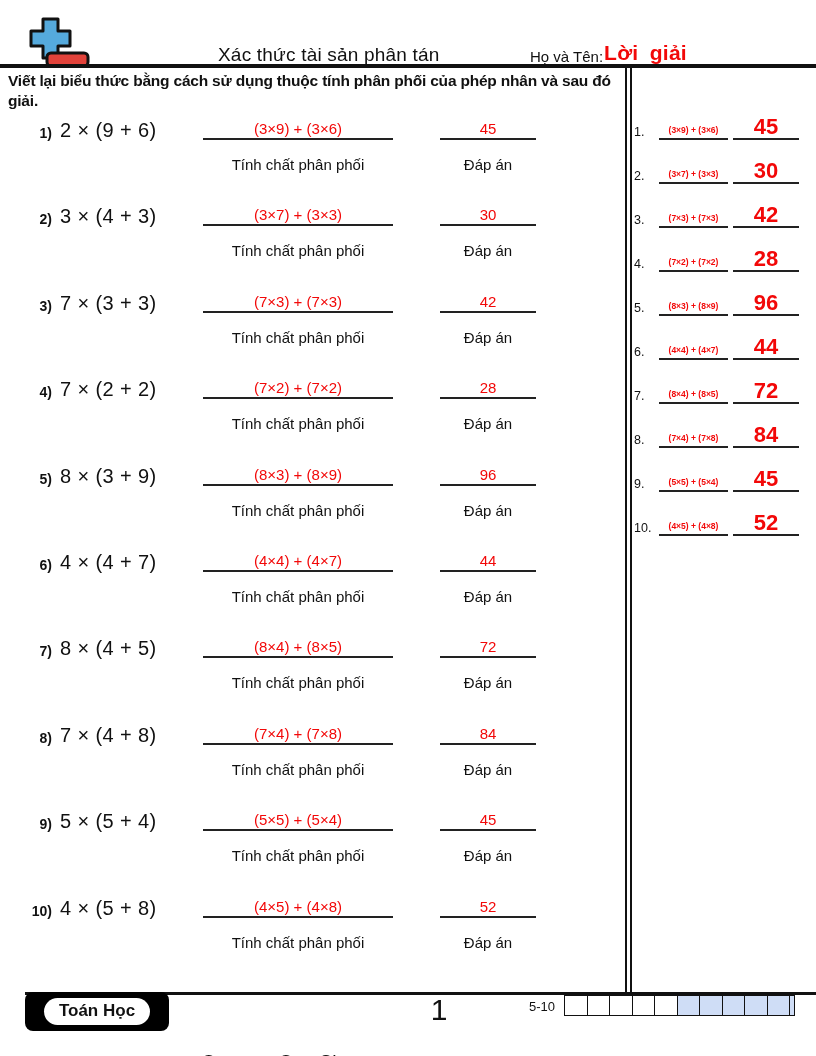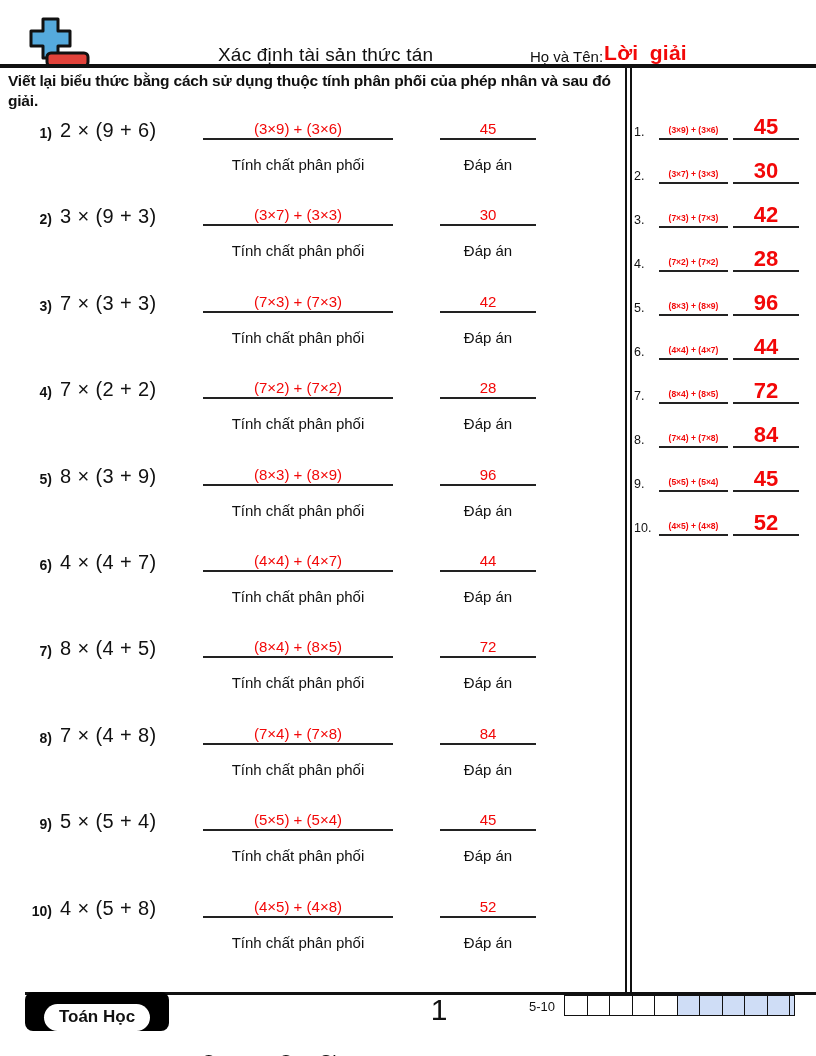--- a/index.html
+++ b/index.html
@@ -46,21 +46,21 @@
   .aexpr { position:absolute; left:27px; bottom:0; width:69px; text-align:center;
     font-size:8.5px; font-weight:bold; color:var(--accent-red);
     border-bottom:2px solid #222; padding-bottom:3px; }
   .aans { position:absolute; left:101px; bottom:0; width:66px; text-align:center;
     font-size:22px; font-weight:bold; color:var(--accent-red);
     border-bottom:2px solid #222; line-height:23px; }
 
   
   .footer-rule { position:absolute; left:25px; top:992px; width:791px; height:2.5px; background:#111; }
   .badge { position:absolute; left:25px; top:992px; width:144px; height:39px; background:#000;
-    border-radius:8px; display:flex; align-items:flex-end; justify-content:center; }
+    border-radius:8px; display:flex; align-items:center; justify-content:center; }
   .badge-pill { background:#fff; border-radius:16px; padding:3px 15px 4px;
     font-size:17px; font-weight:bold; color:#111; }
   .website { position:absolute; left:176px; top:1011px; font-size:19px;margin-top:40px; }
   .pagenum { position:absolute; left:404px; top:993px; width:70px; text-align:center; font-size:30px; }
   .score-label { position:absolute; left:529px; top:999px; font-size:13px; }
   .score-grid { position:absolute; left:564px; top:995px; display:flex;
     border:1.5px solid #111; background:var(--score-blue); padding-right:4px; }
   .scell { width:21.5px; height:19px; border-right:1.5px solid #111;
     display:flex; align-items:center; justify-content:center; font-size:13px; background:#fff; }
   .scell.hl { background:transparent; }
@@ -69,21 +69,21 @@
 <body>
 
 <div class="page">
 
   <div class="logo">
     <svg width="64" height="52" viewBox="0 0 64 52">
       <path d="M15 3 H30 V15 H42 V30 H30 V42 H15 V30 H3 V15 H15 Z" fill="var(--logo-blue)" stroke="#111" stroke-width="3" stroke-linejoin="round"></path>
       <rect x="19" y="37" width="41" height="13" rx="4" fill="var(--logo-red)" stroke="#111" stroke-width="3"></rect>
     </svg>
   </div>
-  <div class="ws-title">Xác định tài sản thức tán</div>
+  <div class="ws-title">Xác thức tài sản phân tán</div>
   <span class="name-label">Họ và Tên:</span>
   <span class="answer-key-label">Lời giải</span>
   <div class="header-rule"></div>
   <div class="instructions">Viết lại biểu thức bằng cách sử dụng thuộc tính phân phối của phép nhân và sau đó giải.</div>
 
   <div class="vdivider"></div>
 
   <div class="problems">
 
   <div class="prow" style="top: 117px;">
@@ -93,21 +93,21 @@
           <span class="red-val">(3×9) + (3×6)</span>
           <span class="cell-label">Tính chất phân phối</span>
         </div>
         <div class="pcell pans">
           <span class="red-val">45</span>
           <span class="cell-label">Đáp án</span>
         </div>
       </div>
       <div class="prow" style="top: 203.4px;">
         <span class="pnum">2)</span>
-        <span class="pexpr">3 × (9 + 3)</span>
+        <span class="pexpr">3 × (4 + 3)</span>
         <div class="pcell pdist">
           <span class="red-val">(3×7) + (3×3)</span>
           <span class="cell-label">Tính chất phân phối</span>
         </div>
         <div class="pcell pans">
           <span class="red-val">30</span>
           <span class="cell-label">Đáp án</span>
         </div>
       </div>
       <div class="prow" style="top: 289.8px;">

